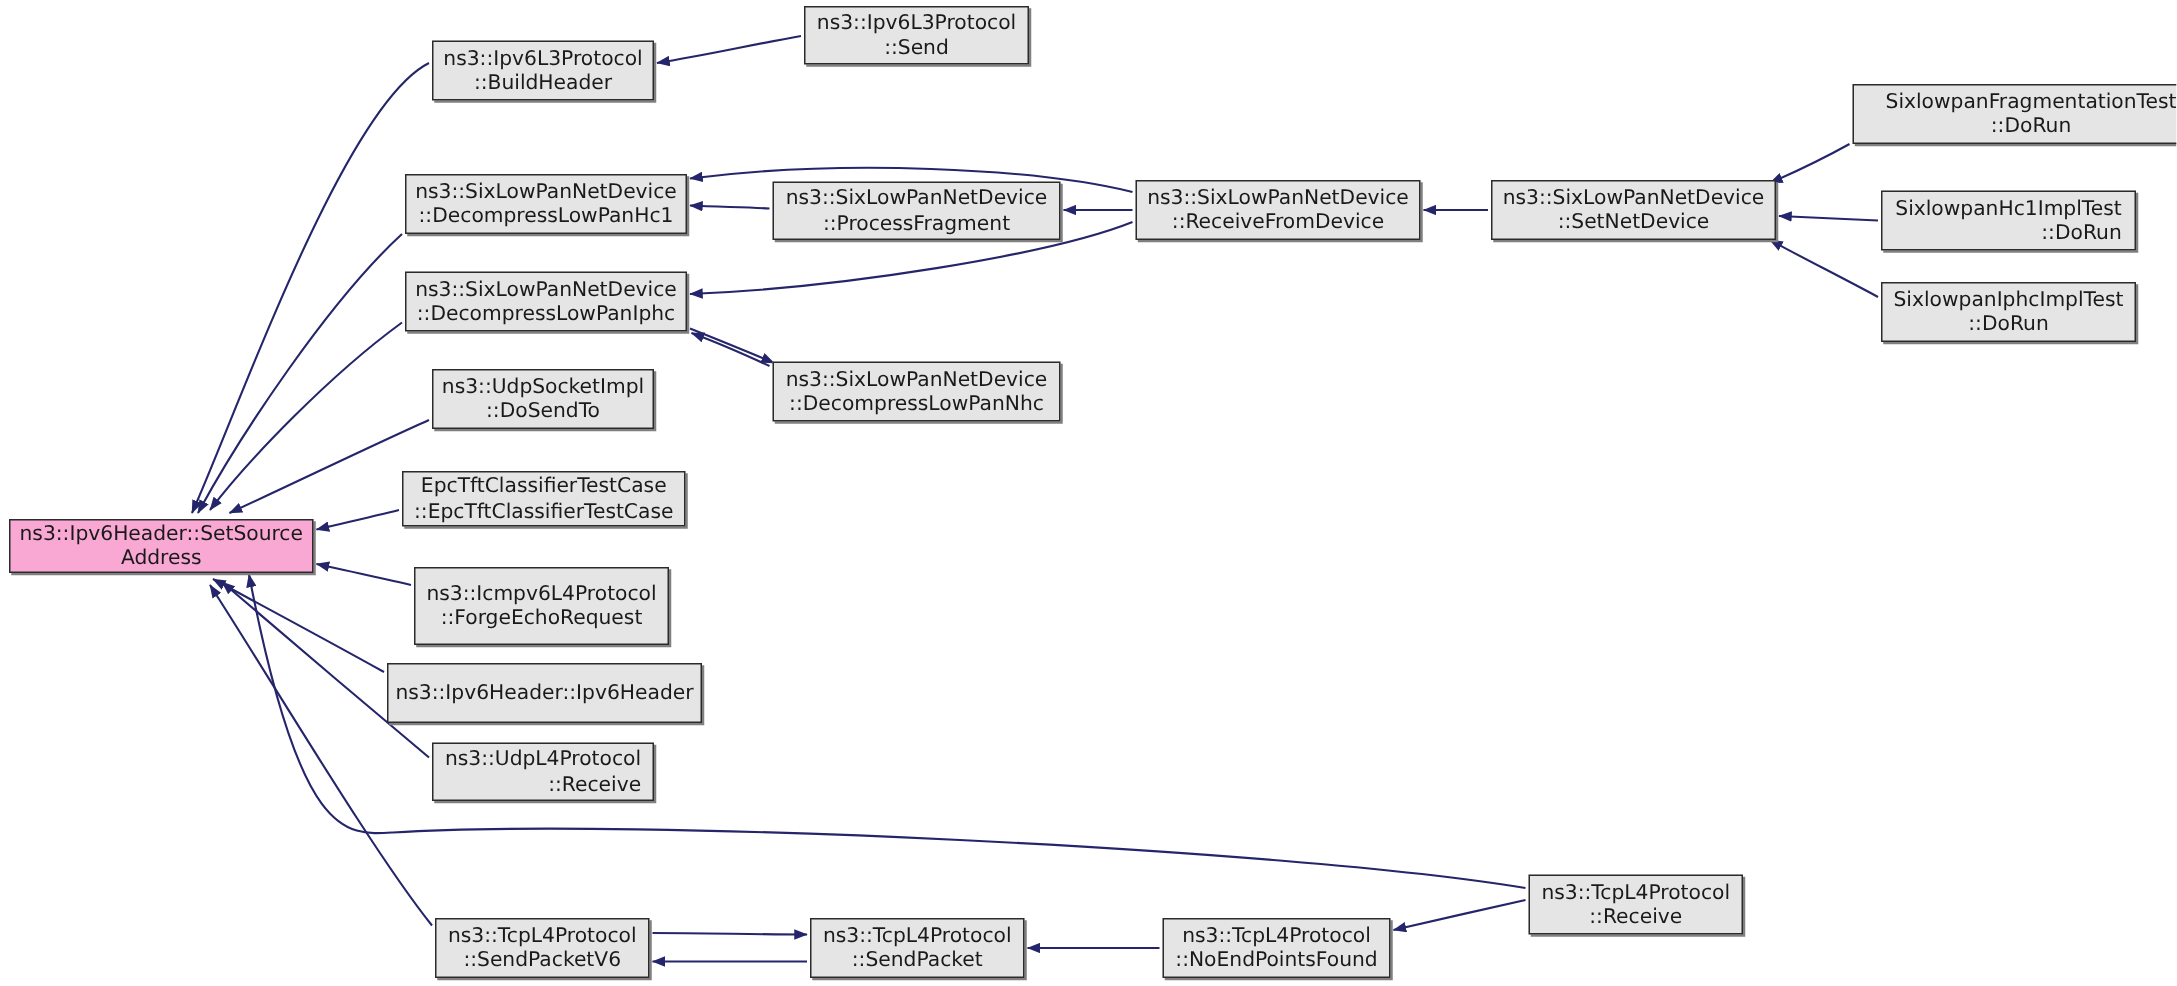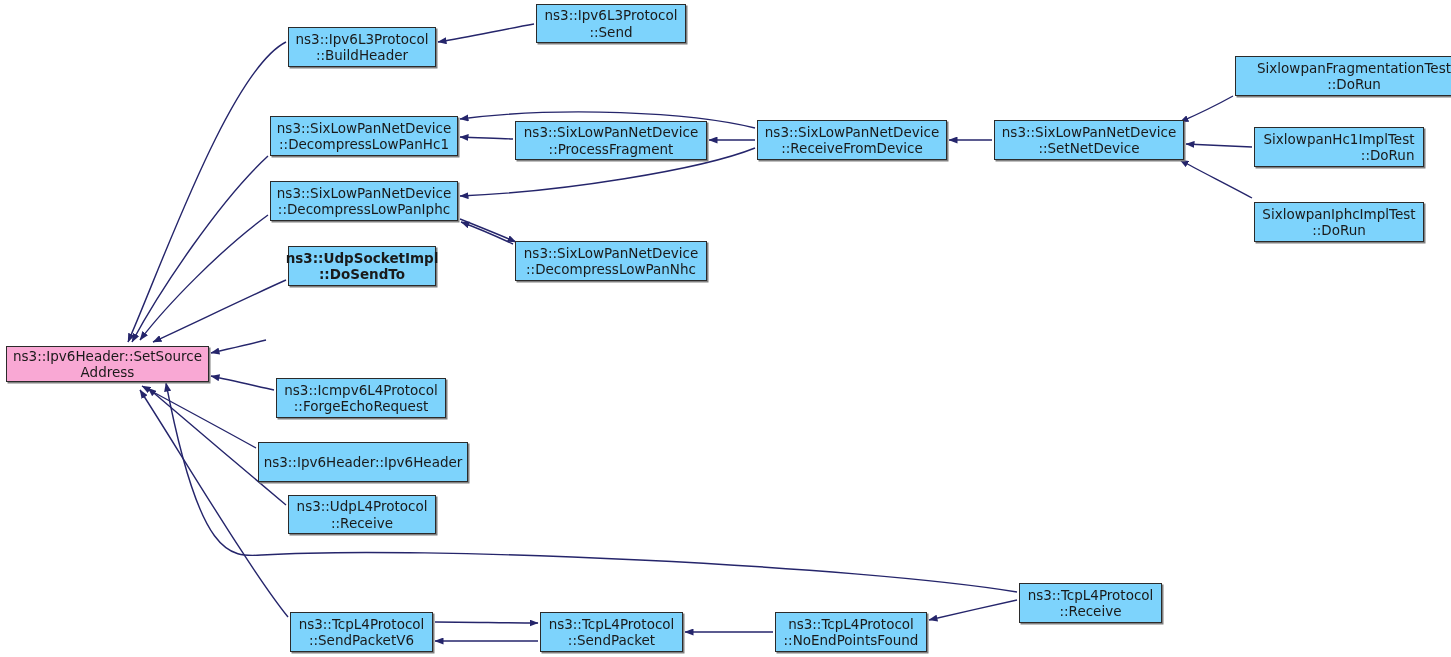--- a/index.html
+++ b/index.html
@@ -19,21 +19,21 @@
     position: absolute;
     left: 0;
     top: 0;
     width: 1451px;
     height: 657px;
   }
   .node {
     position: absolute;
     box-sizing: border-box;
     border: 1px solid #2b2b2b;
-    background: #7dd3fc;
+    background: #e5e5e5;
     color: #1a1a1a;
     display: flex;
     align-items: center;
     justify-content: center;
     text-align: center;
     font-size: 13.5px;
     line-height: 16.5px;
     letter-spacing: 0px;
     white-space: pre-line;
     box-shadow: 1.5px 1.5px 0 0 #808080;
@@ -97,32 +97,34 @@
     <div class="node" style="left: 515px; top: 121px; width: 192px; height: 39px;"><span class="lbl">ns3::SixLowPanNetDevice
 ::ProcessFragment</span></div>
     <div class="node" style="left: 757px; top: 120px; width: 190px; height: 40px;"><span class="lbl">ns3::SixLowPanNetDevice
 ::ReceiveFromDevice</span></div>
     <div class="node" style="left: 994px; top: 120px; width: 190px; height: 40px;"><span class="lbl">ns3::SixLowPanNetDevice
 ::SetNetDevice</span></div>
     <div class="node" style="left: 1235px; top: 56px; width: 238px; height: 40px;"><span class="lbl">SixlowpanFragmentationTest
 ::DoRun</span></div>
     <div class="node" style="left: 1254px; top: 127px; width: 170px; height: 40px; text-align: right;"><span class="lbl">SixlowpanHc1ImplTest
 ::DoRun</span></div>
-    <div class="node" style="left: 1254px; top: 202px; width: 170px; height: 40px;"><span class="lbl">SixlowpanIphcImplTest
+    <div class="node" style="left: 1254px; top: 188px; width: 170px; height: 40px;"><span class="lbl">SixlowpanIphcImplTest
 ::DoRun</span></div>
     <div class="node" style="left: 270px; top: 181px; width: 188px; height: 40px;"><span class="lbl">ns3::SixLowPanNetDevice
 ::DecompressLowPanIphc</span></div>
     <div class="node" style="left: 515px; top: 241px; width: 192px; height: 40px;"><span class="lbl">ns3::SixLowPanNetDevice
 ::DecompressLowPanNhc</span></div>
-    <div class="node" style="left: 288px; top: 246px; width: 148px; height: 40px; font-weight: bold;"><span class="lbl">ns3::UdpSocketImpl
+    <div class="node" style="left: 288px; top: 246px; width: 148px; height: 40px;"><span class="lbl">ns3::UdpSocketImpl
 ::DoSendTo</span></div>
-    <div class="node" style="left: 276px; top: 378px; width: 170px; height: 40px;"><span class="lbl">ns3::Icmpv6L4Protocol
+    <div class="node" style="left: 268px; top: 314px; width: 189px; height: 37px;"><span class="lbl">EpcTftClassifierTestCase
+::EpcTftClassifierTestCase</span></div>
+    <div class="node" style="left: 276px; top: 378px; width: 170px; height: 52px;"><span class="lbl">ns3::Icmpv6L4Protocol
 ::ForgeEchoRequest</span></div>
     <div class="node" style="left: 258px; top: 442px; width: 210px; height: 40px;"><span class="lbl">ns3::Ipv6Header::Ipv6Header</span></div>
-    <div class="node" style="left: 288px; top: 495px; width: 148px; height: 39px;"><span class="lbl">ns3::UdpL4Protocol
+    <div class="node" style="left: 288px; top: 495px; width: 148px; height: 39px; text-align: right;"><span class="lbl">ns3::UdpL4Protocol
 ::Receive</span></div>
     <div class="node" style="left: 290px; top: 612px; width: 143px; height: 40px;"><span class="lbl">ns3::TcpL4Protocol
 ::SendPacketV6</span></div>
     <div class="node" style="left: 540px; top: 612px; width: 143px; height: 40px;"><span class="lbl">ns3::TcpL4Protocol
 ::SendPacket</span></div>
     <div class="node" style="left: 775px; top: 612px; width: 152px; height: 40px;"><span class="lbl">ns3::TcpL4Protocol
 ::NoEndPointsFound</span></div>
     <div class="node" style="left: 1019px; top: 583px; width: 143px; height: 40px;"><span class="lbl">ns3::TcpL4Protocol
 ::Receive</span></div>
   </div>

